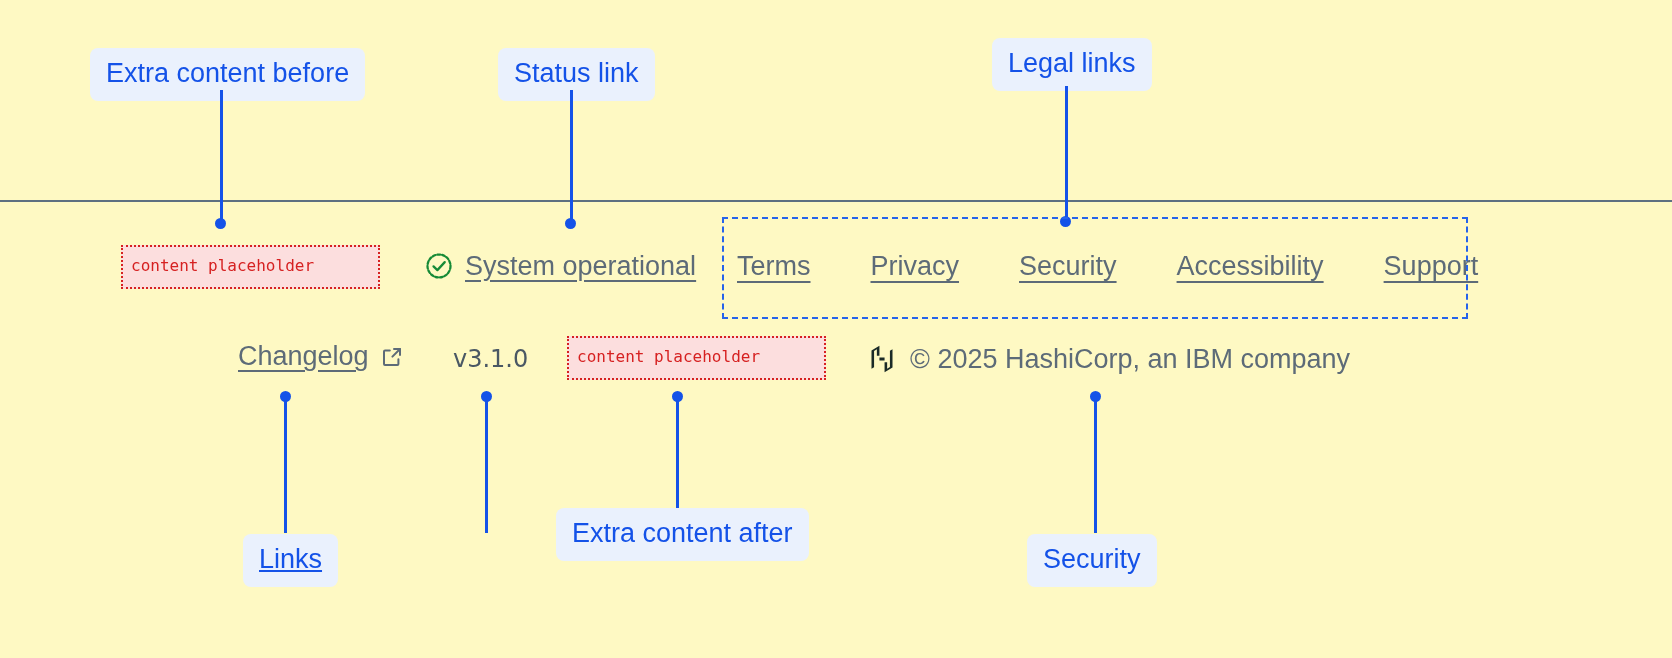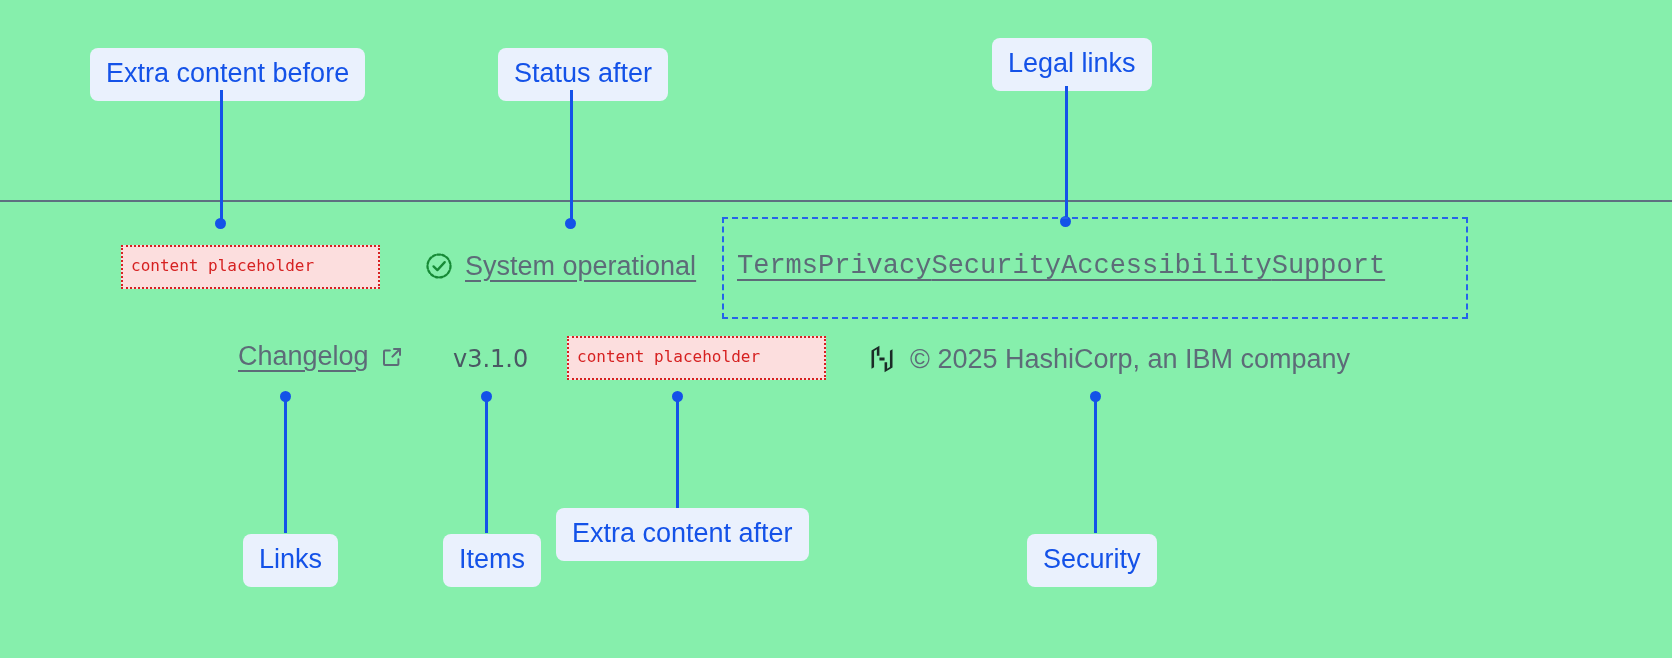--- a/index.html
+++ b/index.html
@@ -10,21 +10,21 @@
   }
   body {
     font-family: "Liberation Sans", sans-serif;
     -webkit-font-smoothing: antialiased;
   }
 
   #stage {
     position: relative;
     width: 1672px;
     height: 658px;
-    background: #86efac;
+    background: #fef9c3;
     overflow: hidden;
   }
 
   
   .footer-band {
     position: absolute;
     left: 0;
     top: 200px;
     width: 1672px;
     height: 400px;
@@ -104,21 +104,21 @@
     line-height: 1;
   }
 
   
   .legal-links {
     position: absolute;
     left: 737px;
     top: 253px;
     display: flex;
     align-items: center;
-    font-family: Liberation Mono, monospace;
+    gap: 60px;
   }
   .legal-link {
     font-size: 27px;
     color: #5d6b78;
     text-decoration: underline;
     text-underline-offset: 6px;
     white-space: nowrap;
     line-height: 1;
   }
 
@@ -178,21 +178,21 @@
 <body>
 
 <div id="stage">
 
   <div class="footer-band"></div>
 
   <div class="callout" style="left:90px; top:48px;">Extra content before</div>
   <div class="leader" style="left:220px; top:90px; height:134px;"></div>
   <div class="dot" style="left:215px; top:218px;"></div>
 
-  <div class="callout" style="left:498px; top:48px;">Status after</div>
+  <div class="callout" style="left:498px; top:48px;">Status link</div>
   <div class="leader" style="left:570px; top:90px; height:134px;"></div>
   <div class="dot" style="left:565px; top:218px;"></div>
 
   <div class="callout" style="left:992px; top:38px;">Legal links</div>
   <div class="leader" style="left:1065px; top:86px; height:136px;"></div>
   <div class="dot" style="left:1060px; top:216px;"></div>
 
   <div class="placeholder" style="left:121px; top:245px; width:259px;">content placeholder</div>
 
   <div class="status-row">
@@ -236,25 +236,24 @@
         <path d="M3.2 6.0 L10.6 1.6 L10.6 11.0 L8.2 11.0 L8.2 5.0 L5.6 6.6 L5.6 21.6 L3.2 23.0 Z"></path>
         <path d="M22.8 22.0 L15.4 26.4 L15.4 17.0 L17.8 17.0 L17.8 23.0 L20.4 21.4 L20.4 6.4 L22.8 5.0 Z"></path>
         <path d="M10.6 12.6 L15.4 12.6 L15.4 15.4 L10.6 15.4 Z"></path>
       </svg>
     </span>
     <span class="copyright-text">© 2025 HashiCorp, an IBM company</span>
   </div>
 
   <div class="dot" style="left:280px; top:391px;"></div>
   <div class="leader" style="left:284px; top:397px; height:136px;"></div>
-  <div class="callout" style="left:243px; top:534px;">Links</div>
+  <div class="callout" style="left:243px; top:534px;text-decoration:underline;">Links</div>
 
   <div class="dot" style="left:481px; top:391px;"></div>
   <div class="leader" style="left:485px; top:397px; height:136px;"></div>
-  <div class="callout" style="left:443px; top:534px;">Items</div>
 
   <div class="dot" style="left:672px; top:391px;"></div>
   <div class="leader" style="left:676px; top:397px; height:136px;"></div>
   <div class="callout" style="left:556px; top:508px;">Extra content after</div>
 
   <div class="dot" style="left:1090px; top:391px;"></div>
   <div class="leader" style="left:1094px; top:397px; height:136px;"></div>
   <div class="callout" style="left:1027px; top:534px;">Security</div>
 
 </div>

